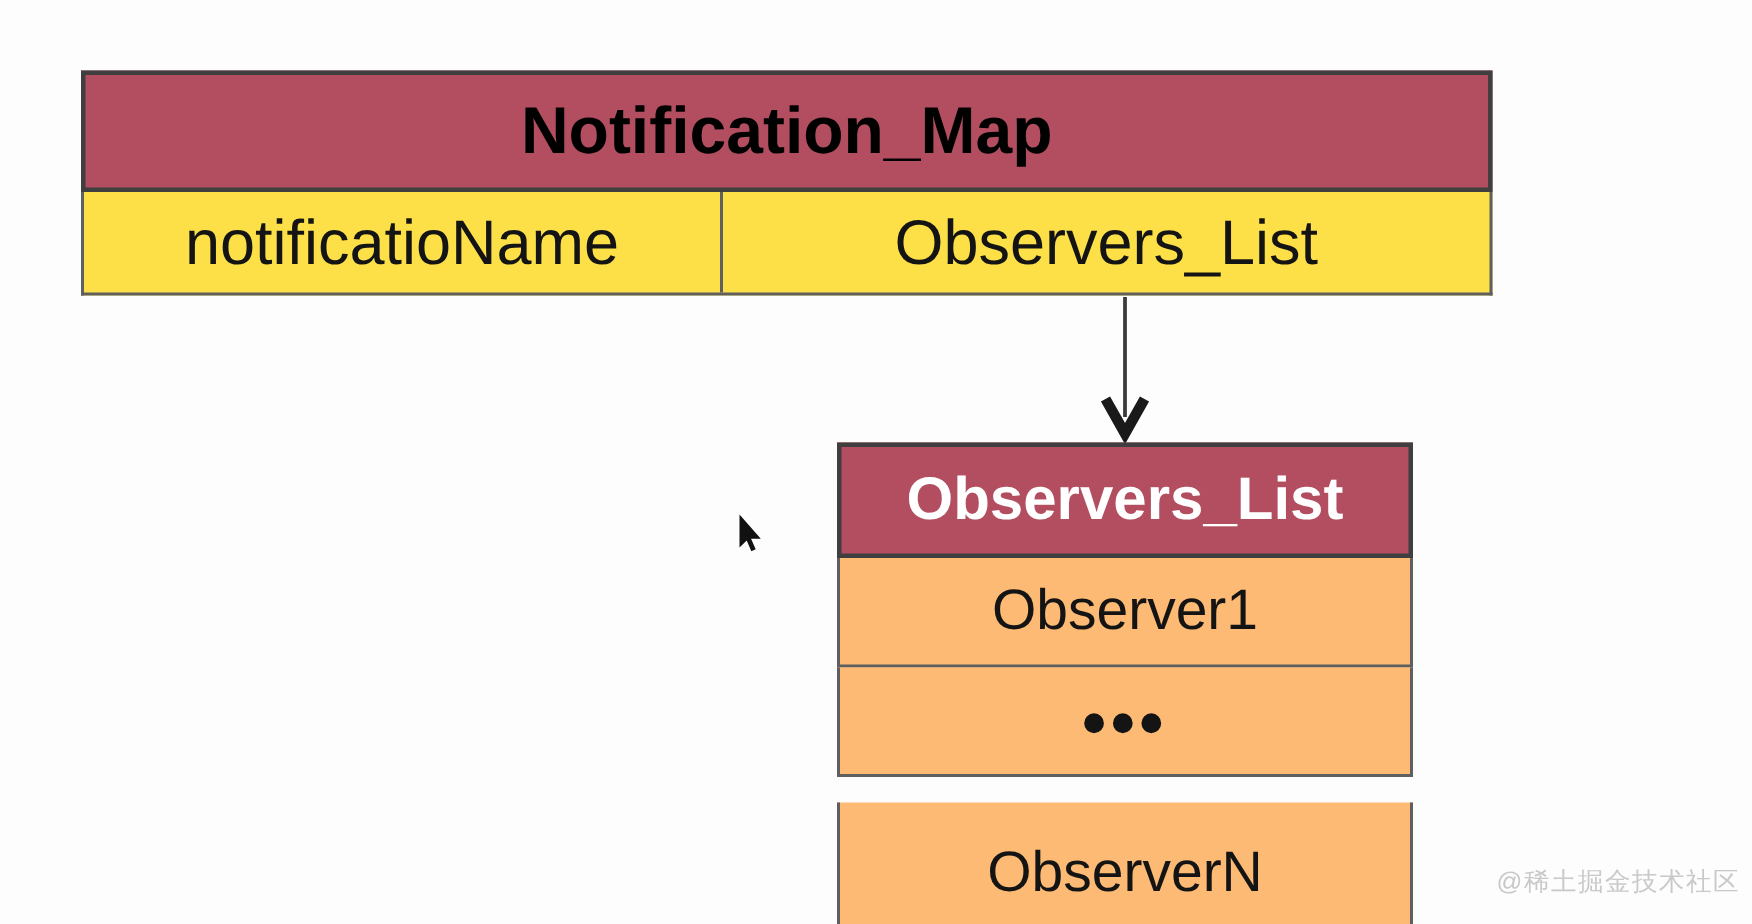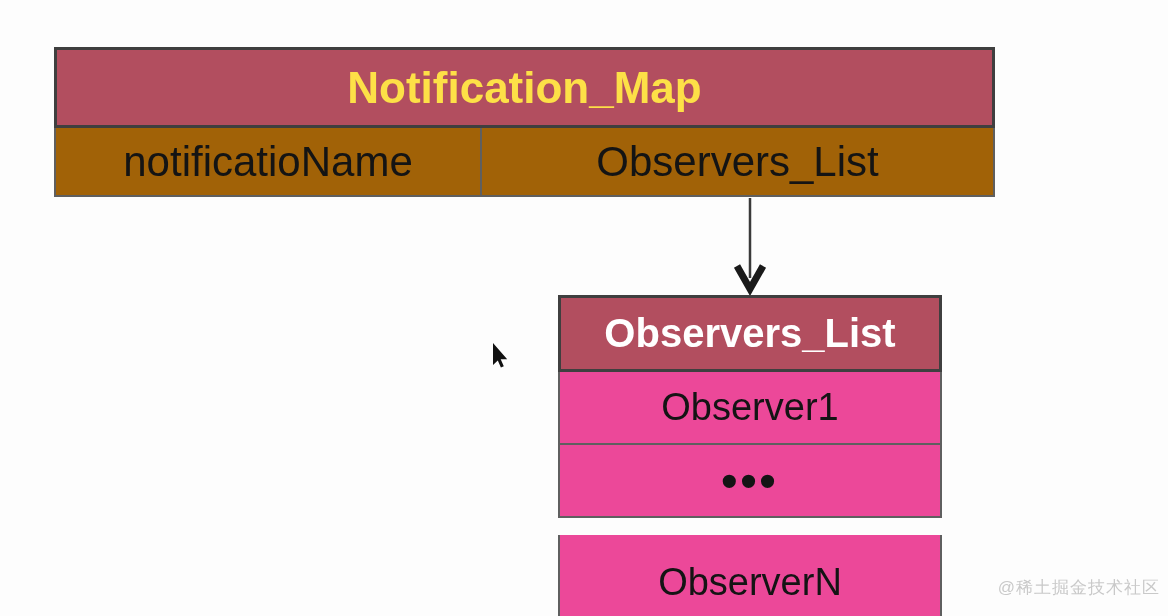--- a/index.html
+++ b/index.html
@@ -18,30 +18,30 @@
 
   
   .nm-header {
     position: absolute;
     left: 54px; top: 47px;
     width: 941px; height: 81px;
     box-sizing: border-box;
     background: #b24e5f;
     border: 3px solid #3f3f3f;
     display: flex; align-items: center; justify-content: center;
-    color: #fde047;
+    color: #000000;
     font-size: 44px;
     font-weight: bold;
   }
   .nm-body {
     position: absolute;
     left: 54px; top: 128px;
     width: 941px; height: 69px;
     box-sizing: border-box;
-    background: #a16207;
+    background: #fde047;
     border-left: 2px solid #5f5f5f;
     border-right: 2px solid #5f5f5f;
     border-bottom: 2px solid #5f5f5f;
     display: flex;
   }
   .nm-cell {
     display: flex; align-items: center; justify-content: center;
     color: #141414;
     font-size: 42px;
     white-space: nowrap;
@@ -64,21 +64,21 @@
     display: flex; align-items: center; justify-content: center;
     color: #ffffff;
     font-size: 40px;
     font-weight: bold;
   }
   .ol-row {
     position: absolute;
     left: 558px;
     width: 384px; height: 73px;
     box-sizing: border-box;
-    background: #ec4899;
+    background: #fdba74;
     border-left: 2px solid #5f5f5f;
     border-right: 2px solid #5f5f5f;
     border-bottom: 2px solid #5f5f5f;
     display: flex; align-items: center; justify-content: center;
     color: #141414;
     font-size: 38px;
     white-space: nowrap;
   }
   .ol-row.r1 { top: 372px; }
   .ol-row.r2 { top: 445px; font-size: 46px; font-weight: bold; letter-spacing: 3px; }

